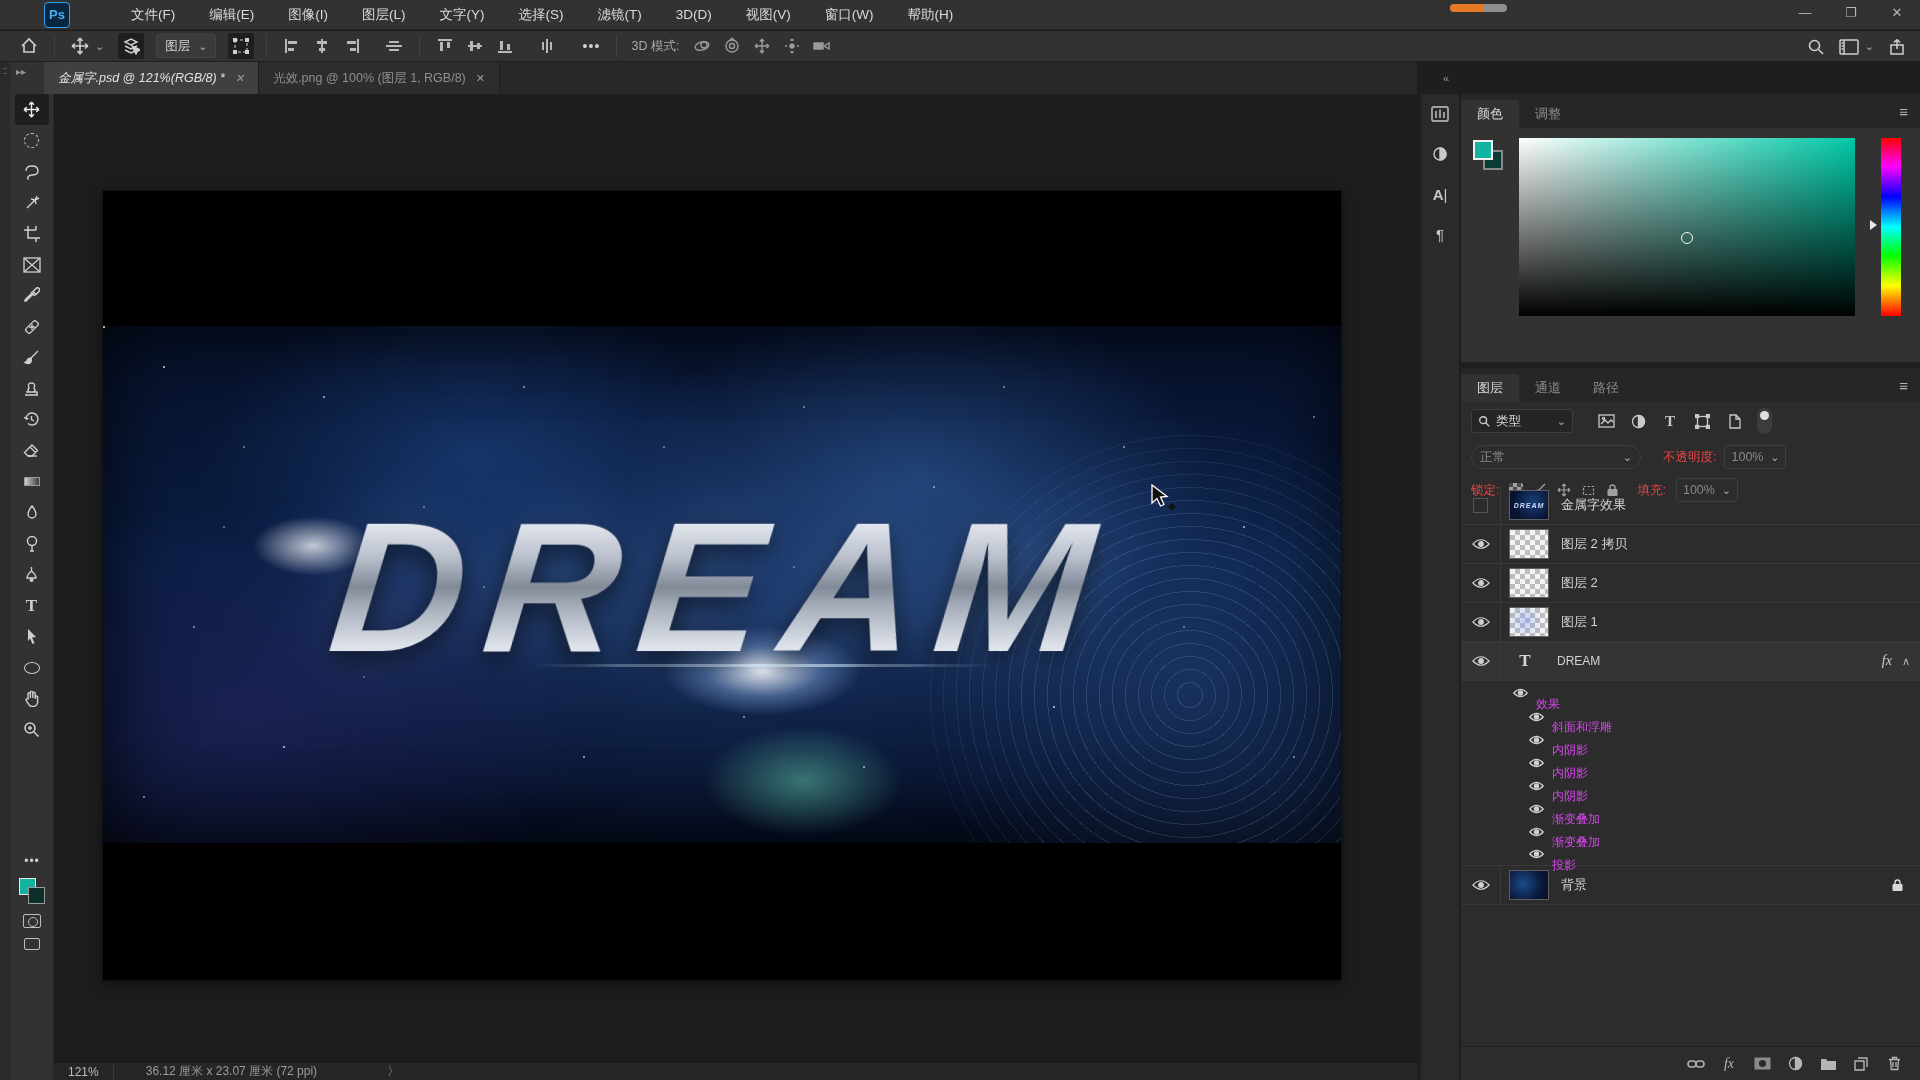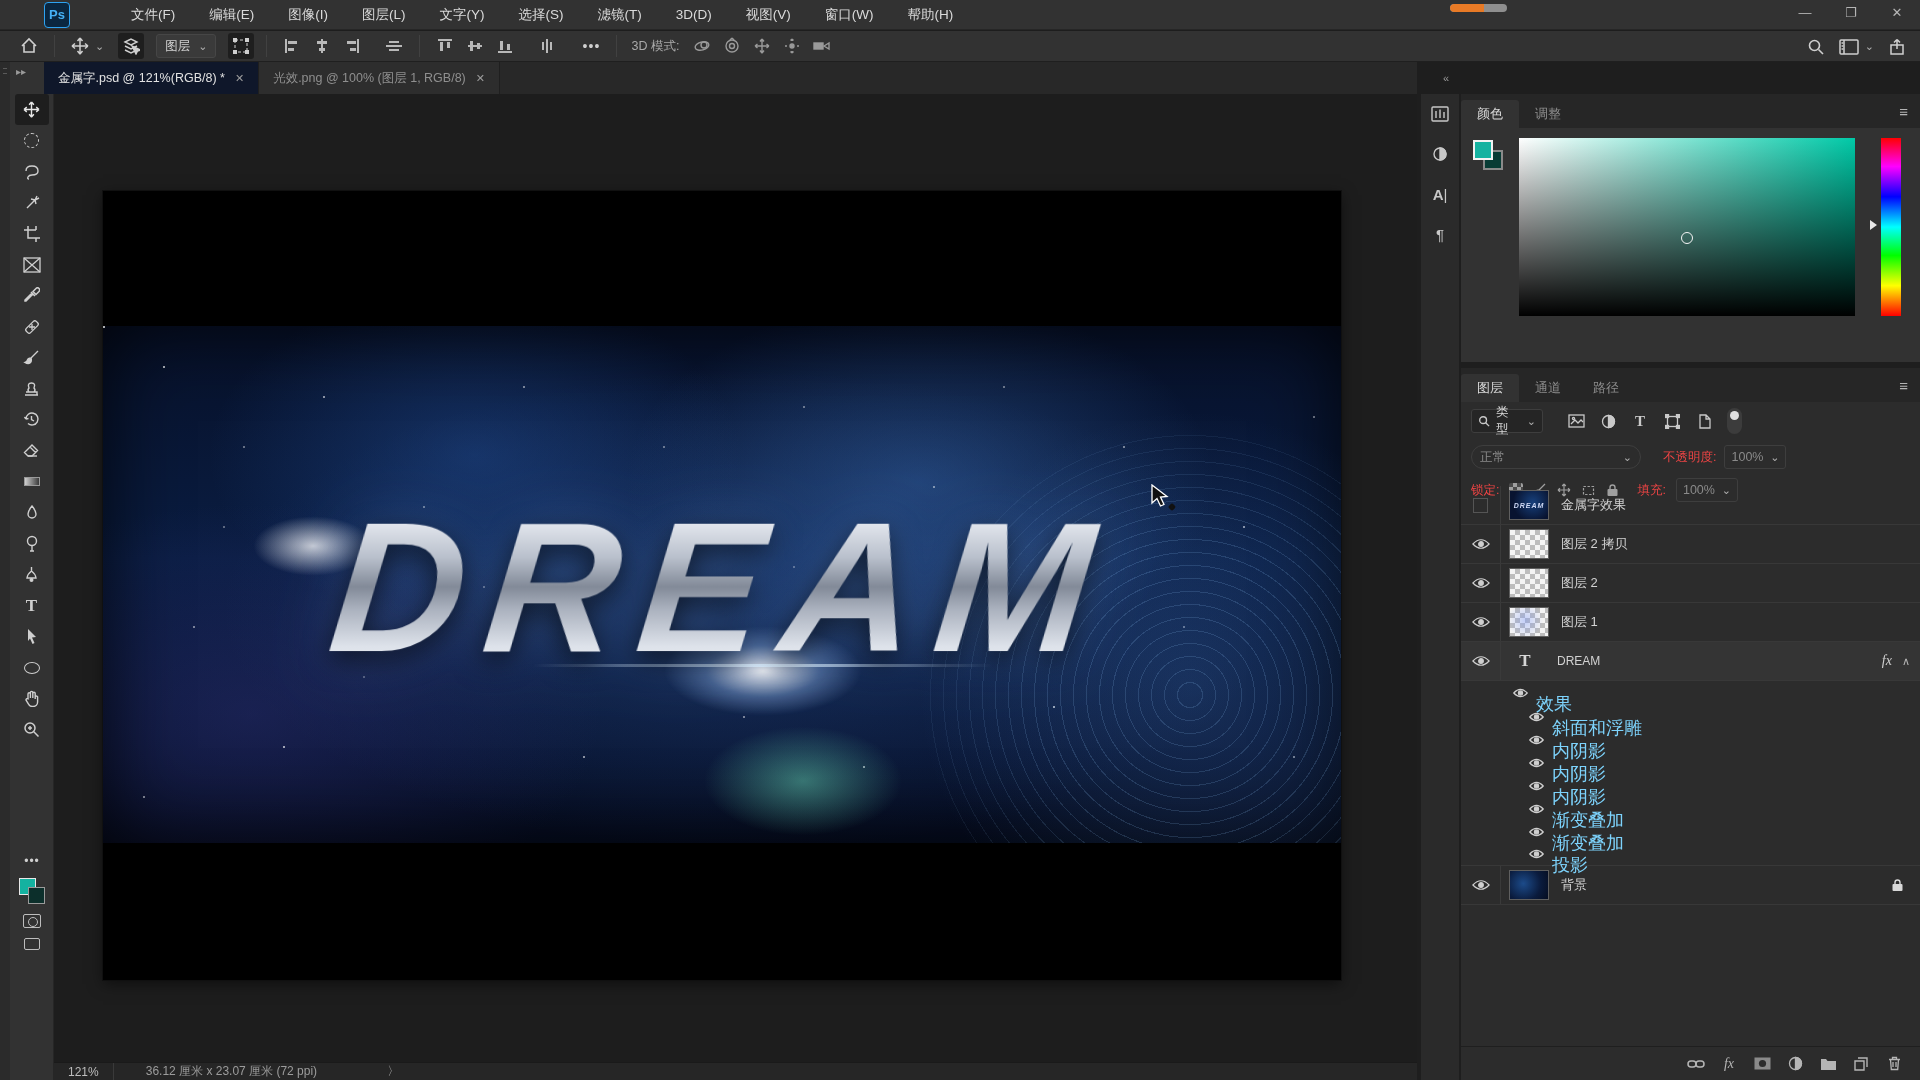--- a/index.html
+++ b/index.html
@@ -59,21 +59,21 @@
   .qmask { width:18px; height:14px; border:1px solid #bdbdbd; border-radius:2px; position:relative; }
   .qmask::after{ content:""; position:absolute; left:4px; top:2px; width:8px; height:8px;
                  border:1px solid #bdbdbd; border-radius:50%; }
   .smode { width:16px; height:12px; border:1px solid #bdbdbd; border-radius:2px; }
 
   
   .tabbar { position:absolute; left:44px; top:62px; width:1373px; height:32px;
             background:#282828; display:flex; align-items:flex-end; }
   .tab { height:32px; display:flex; align-items:center; gap:10px; padding:0 14px;
          font-size:12.5px; color:#8f8f8f; background:#2d2d2d; border-right:1px solid #1f1f1f; }
-  .tab.active { background:#0f172a; color:#e2e2e2; }
+  .tab.active { background:#404040; color:#e2e2e2;font-style:italic; }
   .tab .x { font-size:11px; color:#9c9c9c; }
 
   .pasteboard { position:absolute; left:54px; top:94px; width:1363px; height:968px;
                 background:#1d1d1d; overflow:hidden; }
   .doc { position:absolute; left:49px; top:97px; width:1238px; height:789px;
          background:#000; box-shadow:0 0 0 1px #101010, 0 4px 14px rgba(0,0,0,.5); overflow:hidden; }
   .nebula { position:absolute; left:0; top:135px; width:1238px; height:517px; overflow:hidden;
     background:
       radial-gradient(ellipse 420px 260px at 66% 30%, rgba(70,130,210,.35), transparent 70%),
       radial-gradient(ellipse 500px 300px at 12% 75%, rgba(64,60,150,.30), transparent 70%),
@@ -157,21 +157,21 @@
   .cp-pick { position:absolute; left:50%; top:56%; width:12px; height:12px; border:1.5px solid #f5f5f5;
              border-radius:50%; transform:translate(-50%,-50%); }
   .cp-hue { position:absolute; left:420px; top:10px; width:20px; height:178px;
     background: linear-gradient(180deg,#ff0000 0%,#ff00ff 16%,#0000ff 33%,#00ffff 50%,
                 #00ff00 66%,#ffff00 83%,#ff0000 100%); }
   .cp-hue-arrow { position:absolute; left:409px; top:92px; width:0; height:0;
     border-top:5px solid transparent; border-bottom:5px solid transparent; border-left:7px solid #e8e8e8; }
 
   .layers-panel { position:absolute; left:0; top:274px; width:459px; height:712px; background:#2c2c2c; }
   .lp-filter { height:38px; display:flex; align-items:center; padding:0 10px; gap:6px; }
-  .filterbox { display:flex; align-items:center; gap:6px; width:72px; height:24px;
+  .filterbox { display:flex; align-items:center; gap:6px; width:102px; height:24px;
                background:#252525; border:1px solid #3e3e3e; border-radius:3px; padding:0 6px;
                font-size:12.5px; color:#d8d8d8; }
   .fic { width:26px; height:24px; display:flex; align-items:center; justify-content:center; color:#c9c9c9; }
   .ftoggle { width:15px; height:26px; border-radius:8px; background:#3c3c3c; position:relative; margin-left:4px; }
   .ftoggle::after { content:""; position:absolute; left:3px; top:3px; width:9px; height:9px;
                     border-radius:50%; background:#e0e0e0; }
   .lp-blend { height:34px; display:flex; align-items:center; padding:0 10px; gap:8px; }
   .blendbox { width:170px; height:24px; border:1px solid #3e3e3e; border-radius:12px; display:flex;
               align-items:center; justify-content:space-between; padding:0 8px;
               font-size:12.5px; color:#8a8a8a; }
@@ -205,21 +205,21 @@
   .ticon { width:40px; text-align:center; font-size:17px; color:#d6d6d6; font-weight:bold;
            font-family:"Liberation Serif", serif; margin-left:4px; flex:none; }
   .fxwrap { position:absolute; right:10px; display:flex; align-items:center; gap:10px; }
   .fxlab { font-style:italic; font-size:14px; color:#cfcfcf; font-family:"Liberation Serif", serif; }
   .fxchev { font-size:11px; color:#b5b5b5; }
   .lockbadge { position:absolute; right:16px; color:#d8d8d8; display:flex; }
 
   .erow { height:23px; display:flex; align-items:center; }
   .erow.hdr { padding-left:52px; height:24px; }
   .erow.sub { padding-left:68px; }
-  .erow .elab { margin-left:8px; font-size:18px; color:#7dd3fc;margin-top:22px; }
+  .erow .elab { margin-left:8px; font-size:12px; color:#d946ef;margin-top:22px; }
 
   .lp-bottom { position:absolute; left:0; bottom:0; right:0; height:34px; border-top:1px solid #1f1f1f;
                display:flex; align-items:center; justify-content:flex-end; gap:13px; padding-right:16px;
                color:#b5b5b5; }
   .lp-bottom .bic { display:flex; align-items:center; justify-content:center; width:20px; }
 
   .vline-dock { position:absolute; left:1417px; top:62px; width:1px; height:1018px; background:#151515; }
 </style>
 </head>
 <body>

